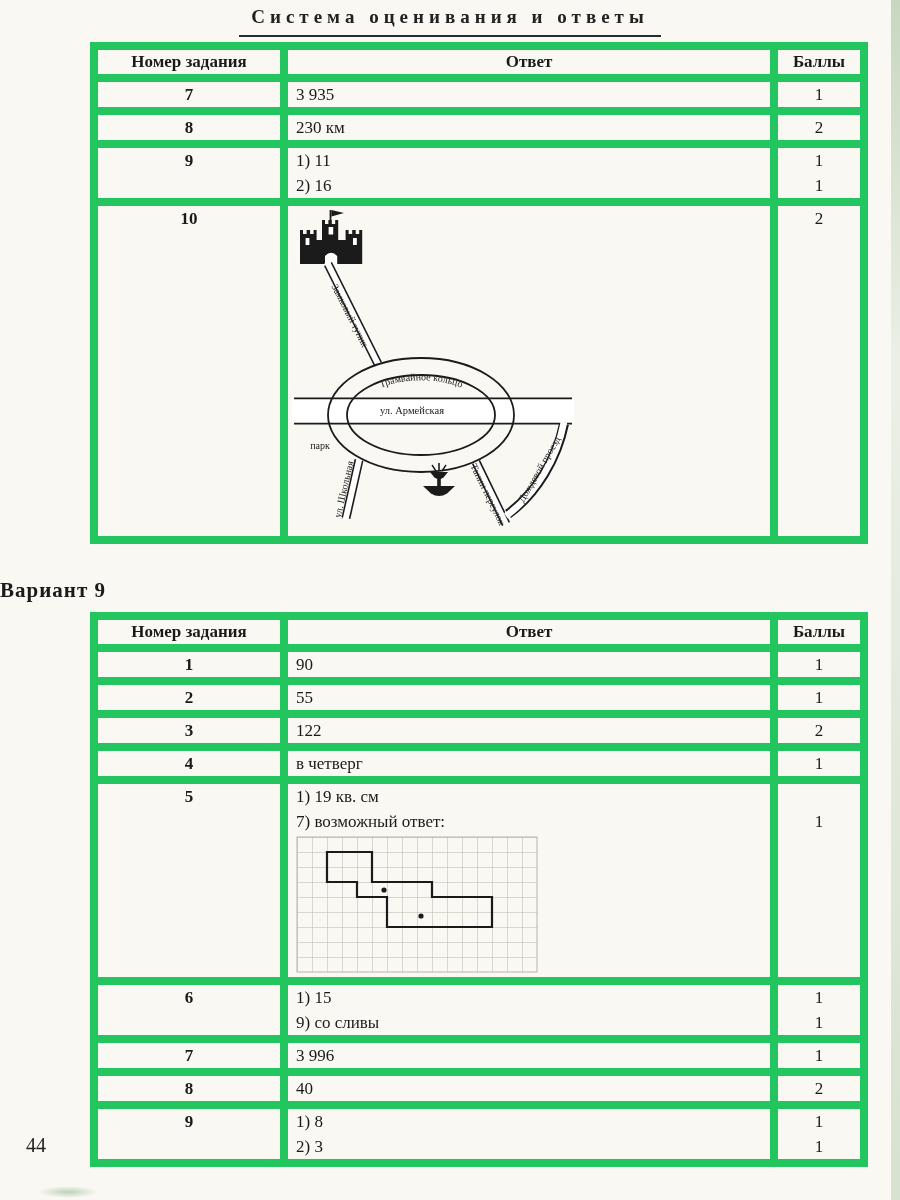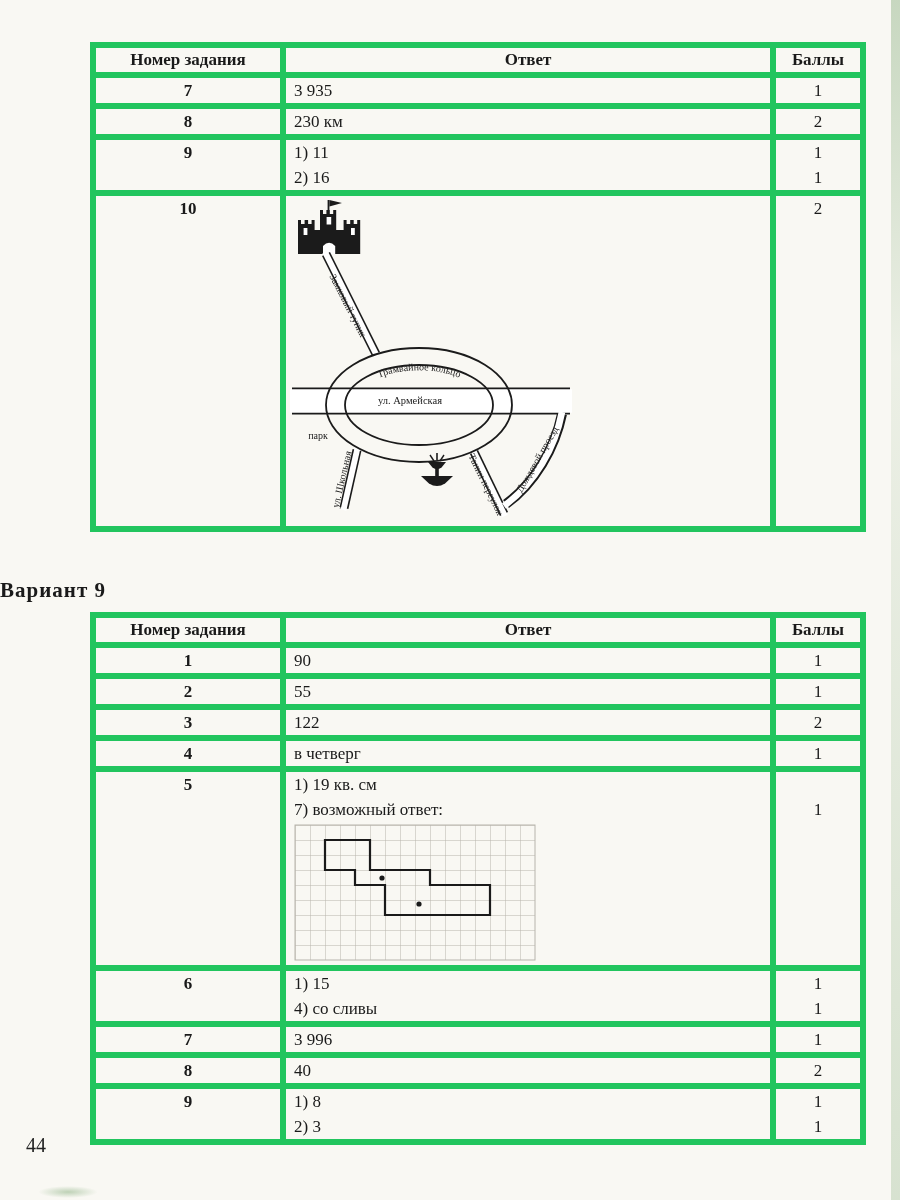--- a/index.html
+++ b/index.html
@@ -12,21 +12,21 @@
   .rh-text{display:inline-block;font-weight:bold;font-size:19px;letter-spacing:5px;
            color:#222;padding:0 12px 7px;border-bottom:2px solid #2b2b2b}
 
   
   table.answers{position:absolute;left:90px;width:770px;border-collapse:collapse;table-layout:fixed}
   .t1{top:42px}
   .t2{top:612px}
   .answers col.c1{width:190px}
   .answers col.c2{width:490px}
   .answers col.c3{width:90px}
-  .answers th,.answers td{border:6px solid #22c55e;font-size:17px;padding:0 8px;vertical-align:top;background:transparent}
+  .answers th,.answers td{border:8px solid #22c55e;font-size:17px;padding:0 8px;vertical-align:top;background:transparent}
   .answers th{font-weight:bold;text-align:center;height:26px;vertical-align:middle;padding:2px 4px}
   td.num{text-align:center;font-weight:bold}
   td.score{text-align:center;padding:0 2px}
   .line{height:25px;line-height:25px;white-space:nowrap}
   svg.map-svg{display:block;margin:2px 0 6px -4px}
   svg.grid-svg{display:block;margin:2px 0 4px 0}
 
   .variant-heading{position:absolute;top:578px;left:0;width:100%;text-align:left;
                    font-size:21px;font-weight:bold;letter-spacing:1px}
 
@@ -36,20 +36,23 @@
   .scan-edge{position:absolute;top:0;right:0;width:9px;height:1200px;pointer-events:none;
     background:linear-gradient(to bottom,rgba(118,162,108,.38),rgba(118,162,108,.10) 30%,rgba(118,162,108,.26))}
   .scan-smudge{position:absolute;left:38px;top:1186px;width:60px;height:12px;pointer-events:none;
     background:radial-gradient(ellipse at center,rgba(118,162,108,.45),rgba(118,162,108,0) 70%)}
 </style>
 </head>
 <body>
 
 <div class="page">
 
+  <div class="running-head">
+    <span class="rh-text">Система оценивания и ответы</span>
+  </div>
 
   <table class="answers t1">
     <colgroup>
         <col class="c1">
         <col class="c2">
         <col class="c3">
       </colgroup>
     <tbody>
         <tr>
       <th>Номер задания</th>
@@ -258,21 +261,21 @@
         <div class="line">1</div>
       </td>
     </tr>
 
     <tr>
       <td class="num">
             <div class="line">6</div>
           </td>
       <td class="ans">
         <div class="line">1) 15</div>
-        <div class="line">4) со сливы</div>
+        <div class="line">9) со сливы</div>
       </td>
       <td class="score">
         <div class="line">1</div>
         <div class="line">1</div>
       </td>
     </tr>
 
     <tr>
       <td class="num">
             <div class="line">7</div>

